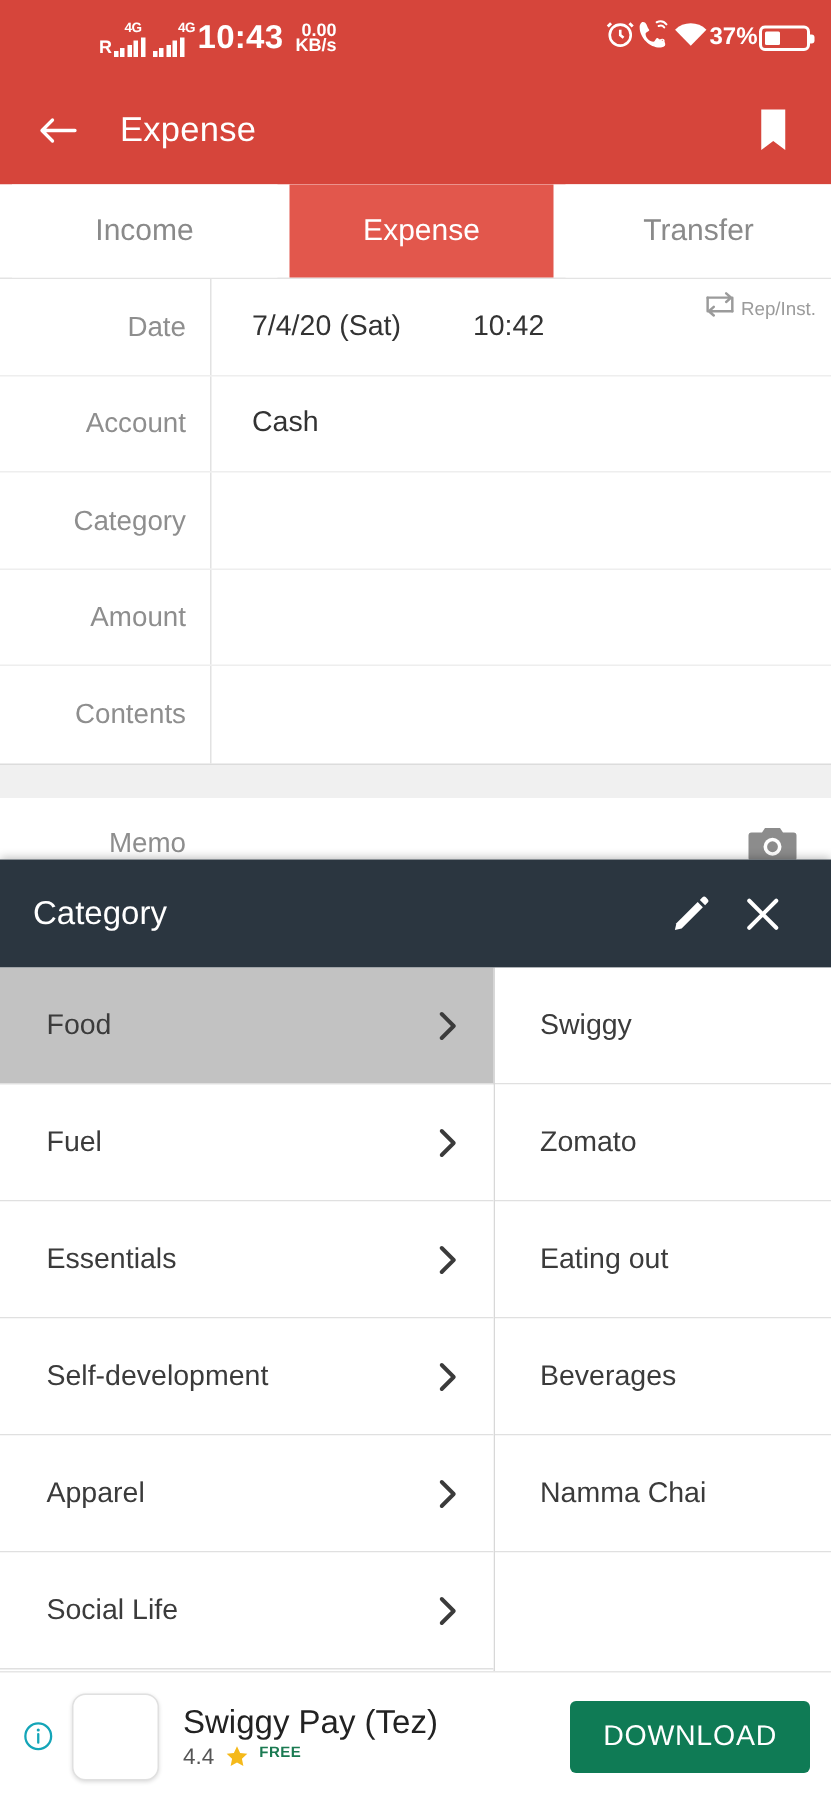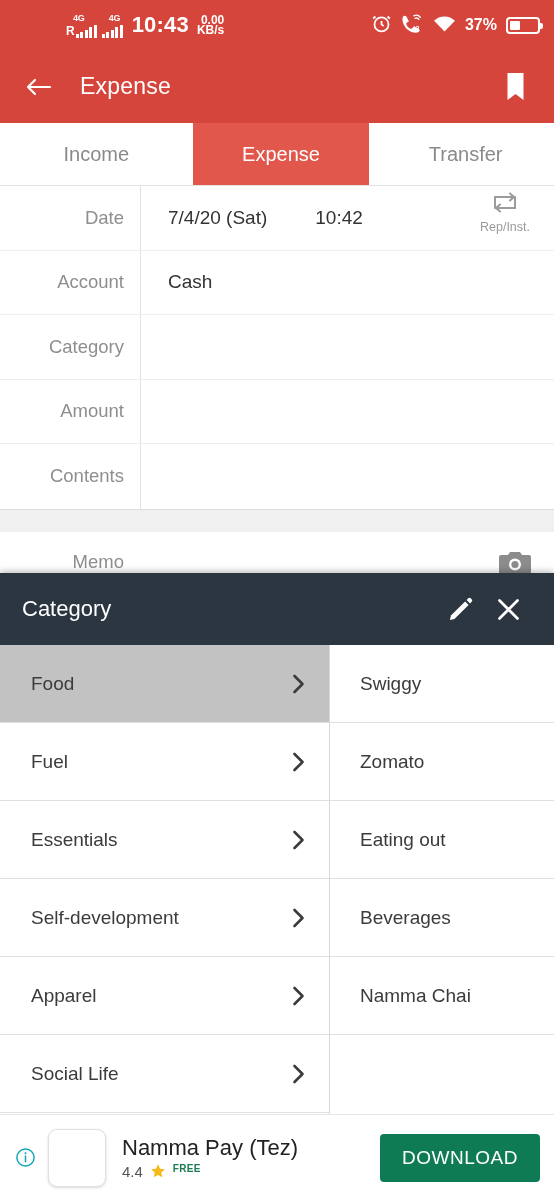--- a/index.html
+++ b/index.html
@@ -12,23 +12,23 @@
   .screen { position: relative; width: 554px; height: 1200px; background: #fafafa; }
 
   
   .statusbar {
     height: 50px; background: #d6453b; color: #fff;
     display: flex; align-items: center; justify-content: space-between;
     padding: 0 14px;
   }
   .sb-left, .sb-right { display: flex; align-items: center; }
   .sb-left { gap: 5px; margin-left: 52px; }
-  .sb-right { gap: 9px; }
+  .sb-right { gap: 1px; }
   .sig-wrap { display: flex; align-items: flex-end; position: relative; height: 26px; }
-  .sig-tag { font-size: 9px; font-weight: bold; position: absolute; top: 1px; left: 7px; letter-spacing: -.3px;}
+  .sig-tag { font-size: 9px; font-weight: bold; position: absolute; top: 1px; left: 17px; letter-spacing: -.3px;}
   .sig-r { font-size: 12px; font-weight: bold; align-self: flex-end; line-height: 1; margin-right: 1px; padding-bottom: 1px;}
   .bars { display: flex; align-items: flex-end; gap: 1.5px; height: 13px; }
   .bars i { display: block; width: 3px; background: #fff; }
   .bars i:nth-child(1){height:4px} .bars i:nth-child(2){height:6px}
   .bars i:nth-child(3){height:8px} .bars i:nth-child(4){height:11px}
   .bars i:nth-child(5){height:13px}
   .clock { font-size: 22px; font-weight: bold; letter-spacing: .2px; margin: 0 3px 0 4px; }
   .netspeed { font-size: 12px; font-weight: bold; line-height: 10px; text-align: right; }
   .ic { display: inline-block; }
   .batt-pct { font-size: 16px; font-weight: bold; }
@@ -67,21 +67,21 @@
   .flabel {
     width: 140px; display: flex; align-items: center; justify-content: flex-end;
     padding-right: 16px; color: #8e8e8e; font-size: 18.5px;
   }
   .fvalue {
     flex: 1; display: flex; align-items: center; padding-left: 27px;
     border-left: 1px solid #e2e2e2; color: #333; font-size: 19px; gap: 48px;
   }
   .rep {
     position: absolute; right: 10px; top: 5px; width: 78px;
-    display: flex; flex-direction: column; align-items: center; color: #9b9b9b;
+    display: flex; flex-direction: row; align-items: center; color: #9b9b9b;
   }
   .rep-label { font-size: 12.5px; margin-top: 1px; }
 
   .gap { height: 22px; background: #f0f0f0; }
 
   
   .memorow { background: #fff; height: 60px; display: flex; align-items: center; position: relative; }
   .memorow .flabel { color: #8e8e8e; font-size: 18.5px; }
   .cam { position: absolute; right: 22px; top: 18px; }
 
@@ -330,21 +330,21 @@
   <div class="adbar">
     <div class="ad-info">
       <svg width="21" height="21" viewBox="0 0 22 22" fill="none" stroke="#14a5b8" stroke-width="1.6">
         <circle cx="11" cy="11" r="9"></circle>
         <path d="M11 9.5v6" stroke-linecap="round"></path>
           <circle cx="11" cy="6.6" r="1.1" fill="#14a5b8" stroke="none"></circle>
       </svg>
     </div>
     <div class="ad-thumb"></div>
     <div class="ad-text">
-      <div class="ad-title">Namma Pay (Tez)</div>
+      <div class="ad-title">Swiggy Pay (Tez)</div>
       <div class="ad-meta">
         <span class="ad-rating">4.4</span>
         <svg width="16" height="16" viewBox="0 0 20 20">
           <path d="M10 1.5l2.6 5.6 6 .7-4.5 4.1 1.2 6L10 14.9 4.7 17.9l1.2-6L1.4 7.8l6-.7z" fill="#f5b91a"></path>
         </svg>
         <span class="ad-free">FREE</span>
       </div>
     </div>
     <button class="ad-dl">DOWNLOAD</button>
   </div>

